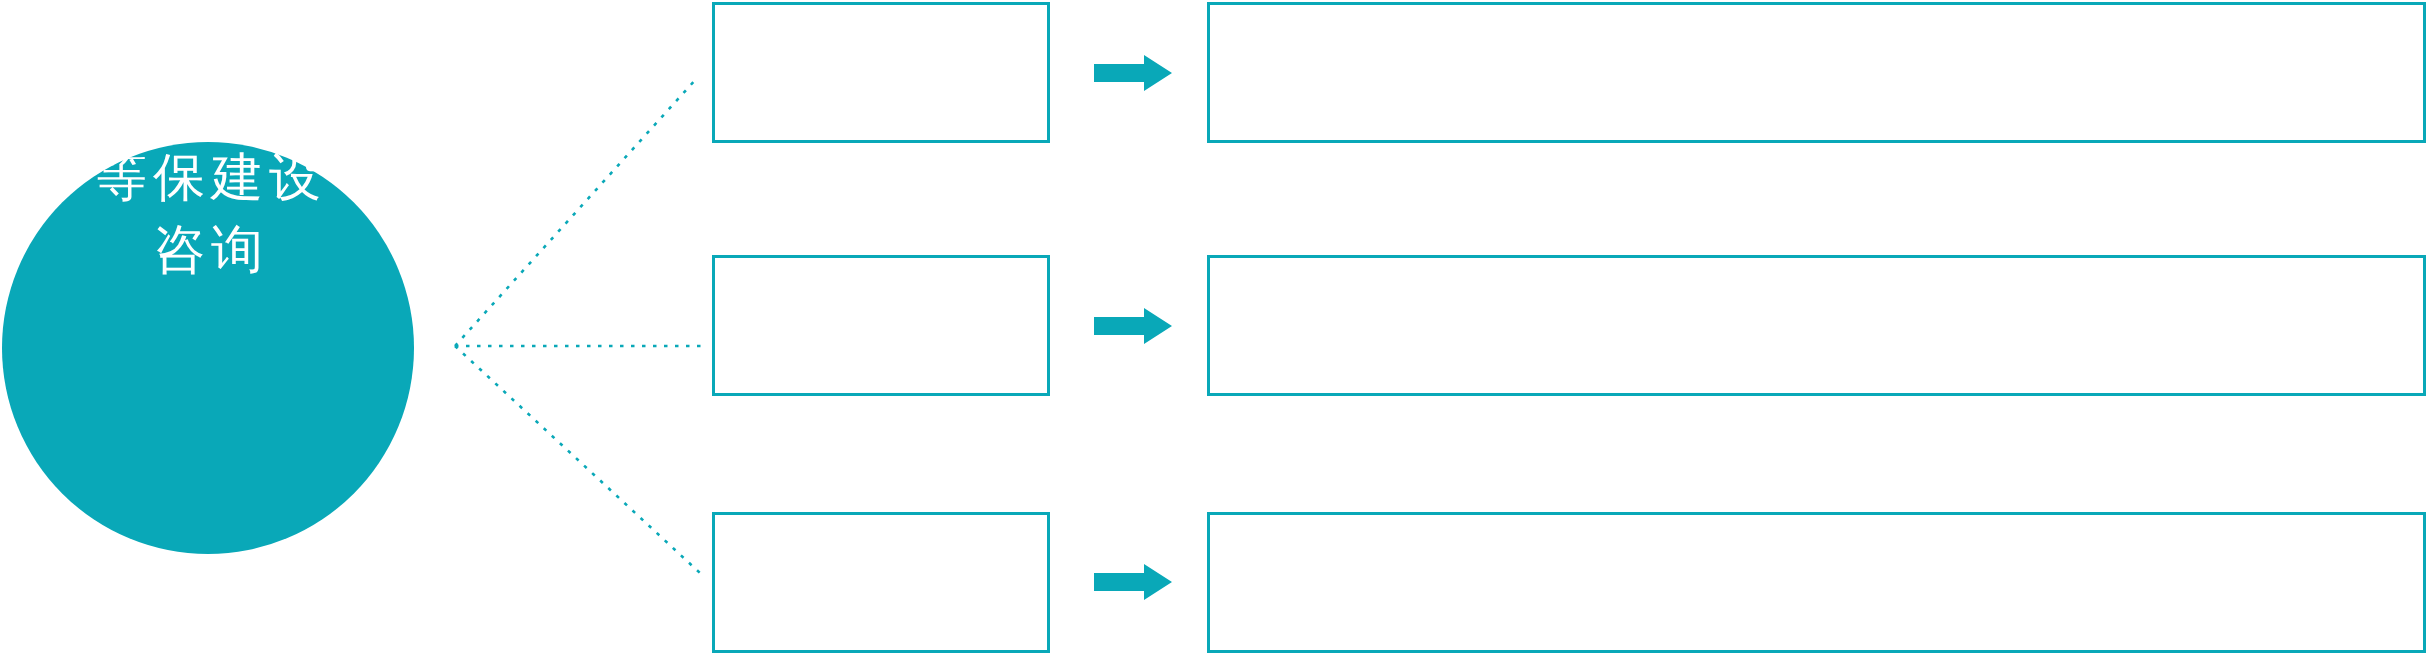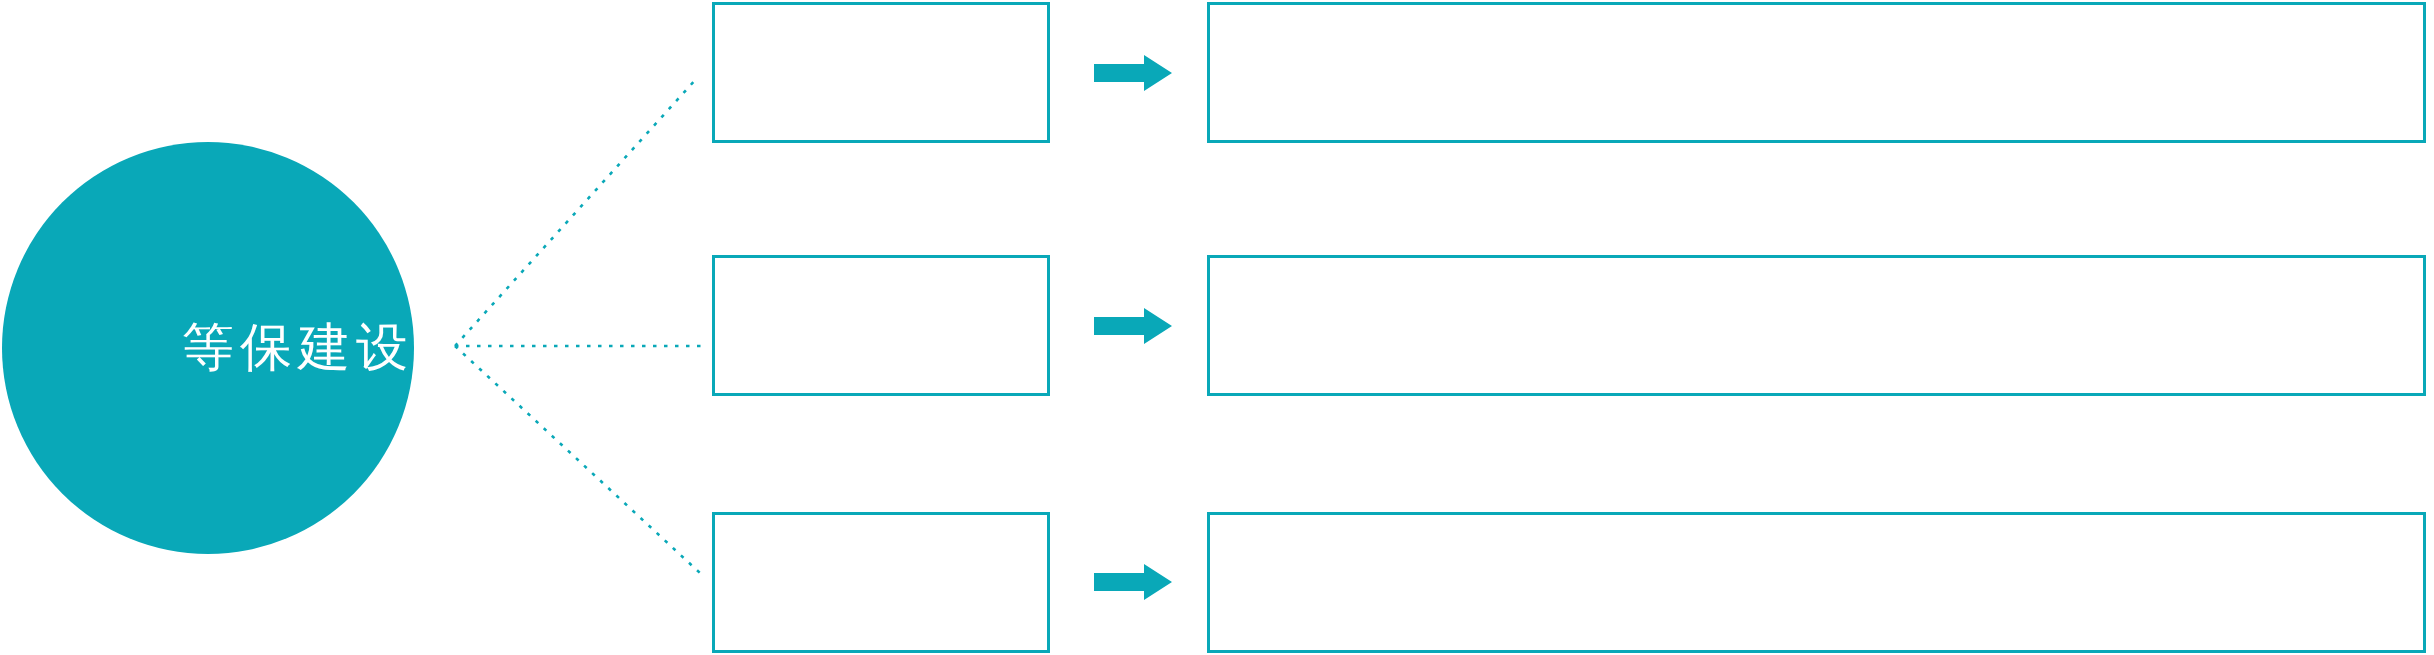--- a/index.html
+++ b/index.html
@@ -18,23 +18,23 @@
   
   .root-circle {
     position: absolute;
     left: 2px;
     top: 142px;
     width: 412px;
     height: 412px;
     border-radius: 50%;
     background: var(--accent);
     display: flex;
-    flex-direction: row;
+    flex-direction: column;
     align-items: center;
-    justify-content: flex-end;
+    justify-content: flex-start;
     color: #ffffff;
     font-size: 52px;
     font-weight: 300;
     letter-spacing: 6px;
     line-height: 1.38;
     text-align: center;
   }
   .root-circle .line { text-indent: 6px; white-space: nowrap; }
 
   
@@ -103,20 +103,21 @@
 <div class="canvas">
 
   <svg class="connectors" viewBox="0 0 2434 655" xmlns="http://www.w3.org/2000/svg" aria-hidden="true">
     <line x1="455" y1="346" x2="697" y2="78"></line>
     <line x1="455" y1="346" x2="703" y2="346"></line>
     <line x1="455" y1="346" x2="700" y2="573"></line>
   </svg>
 
   <div class="root-circle">
     <span class="line">等保建设</span>
+    <span class="line">咨询</span>
   </div>
 
   <div class="row row1">
     <div class="small-box">
       <span class="box-label"></span>
     </div>
     <div class="arrow">
       <svg viewBox="0 0 78 36" xmlns="http://www.w3.org/2000/svg" aria-hidden="true">
         <polygon points="0,9 50,9 50,0 78,18 50,36 50,27 0,27" fill="currentColor"></polygon>
       </svg>

